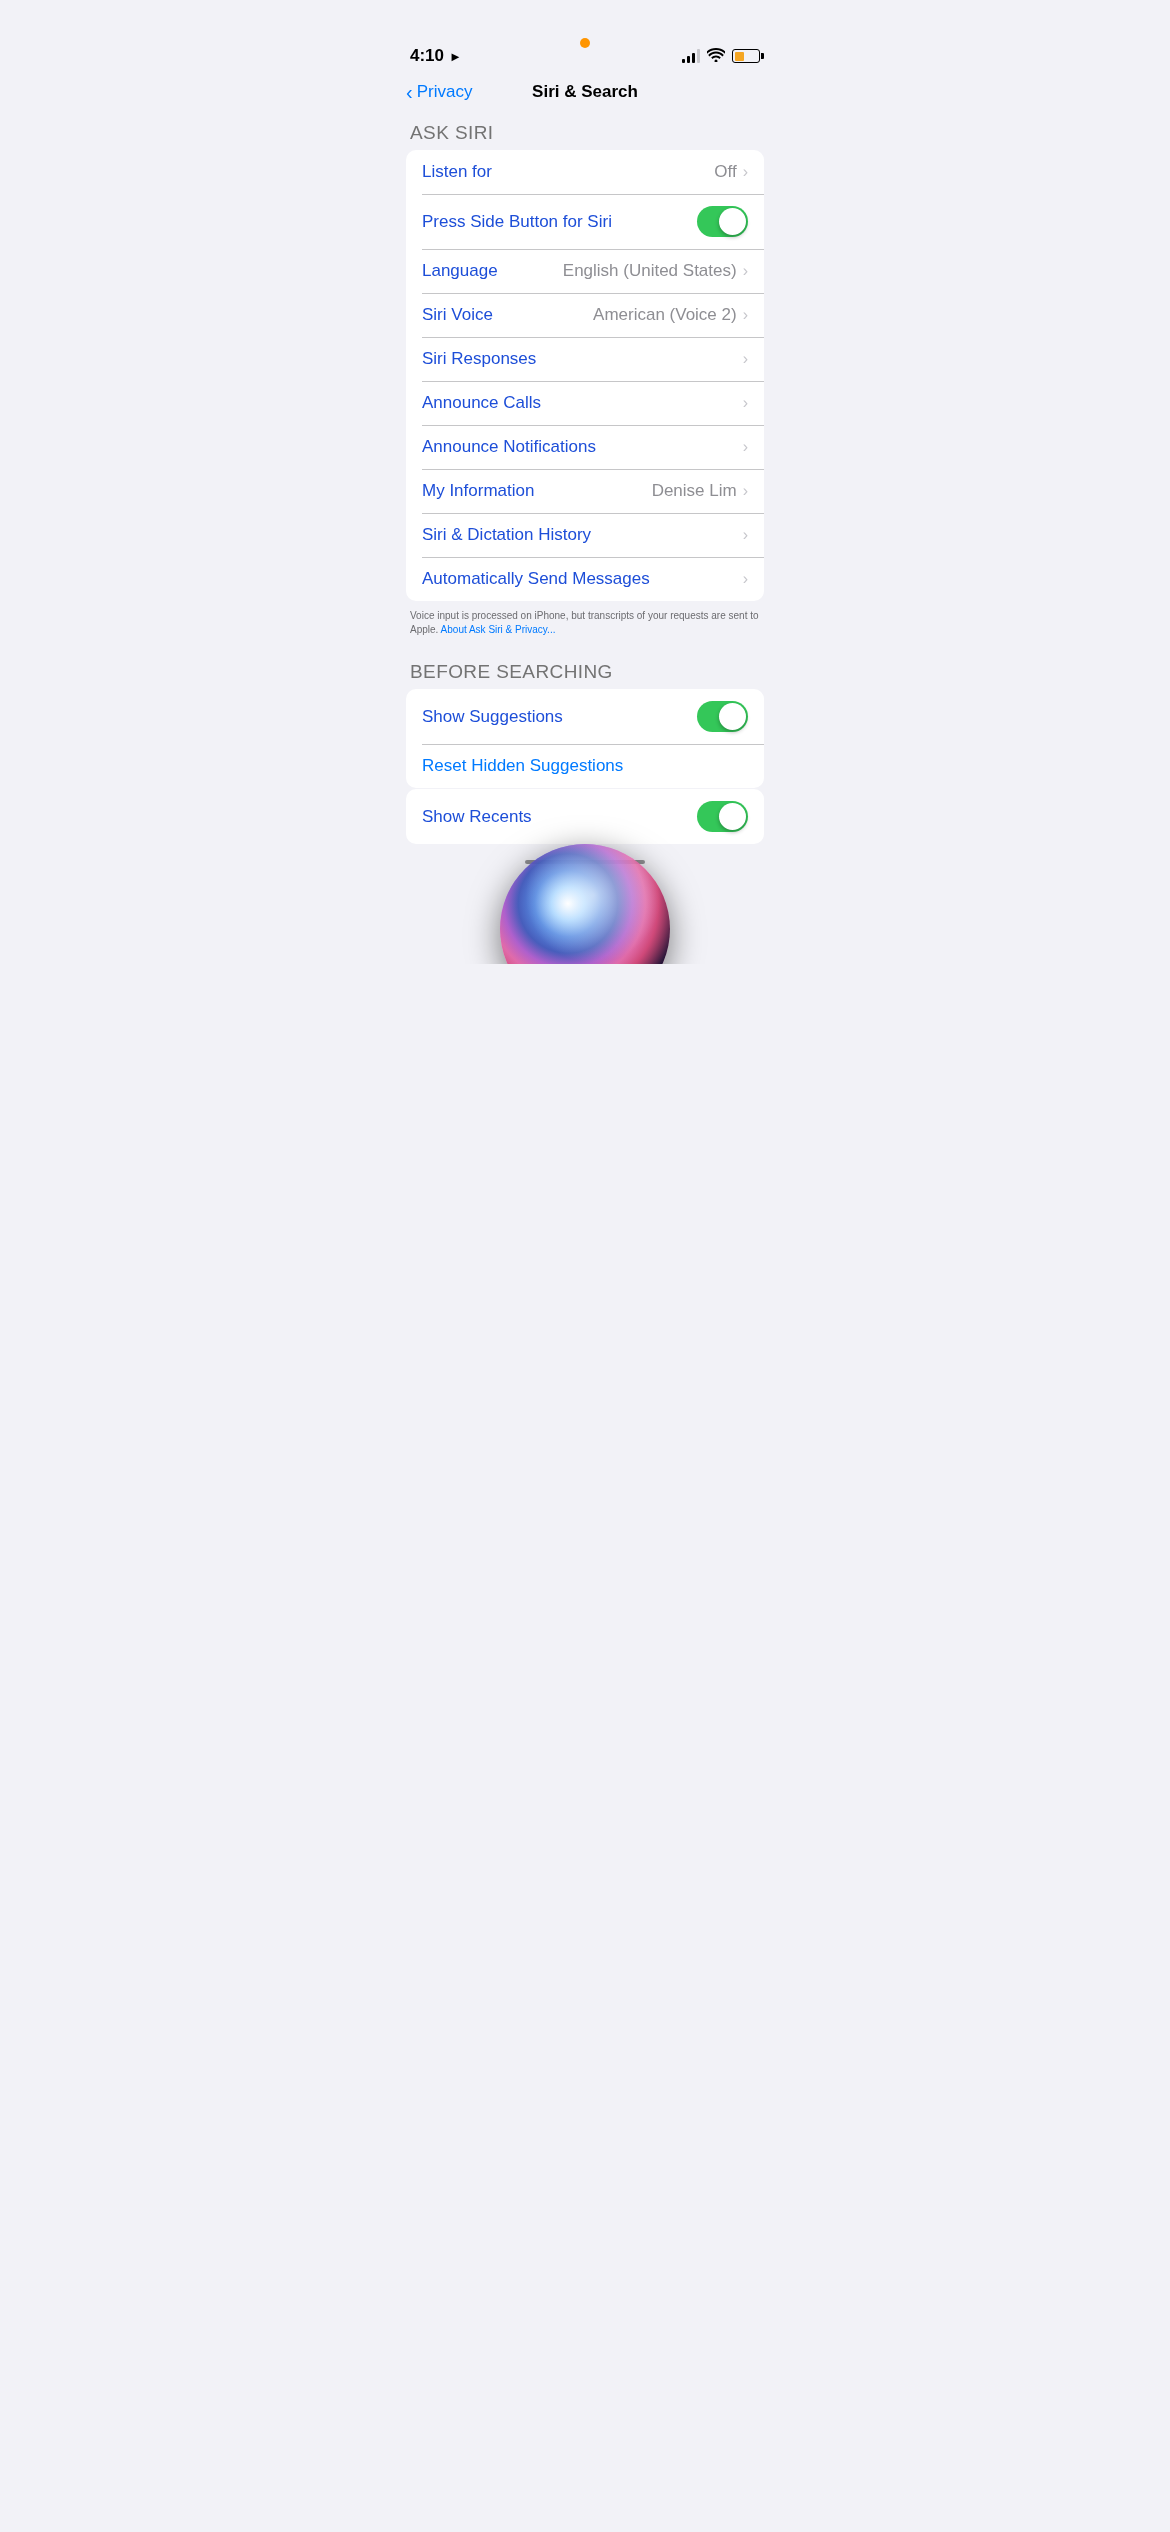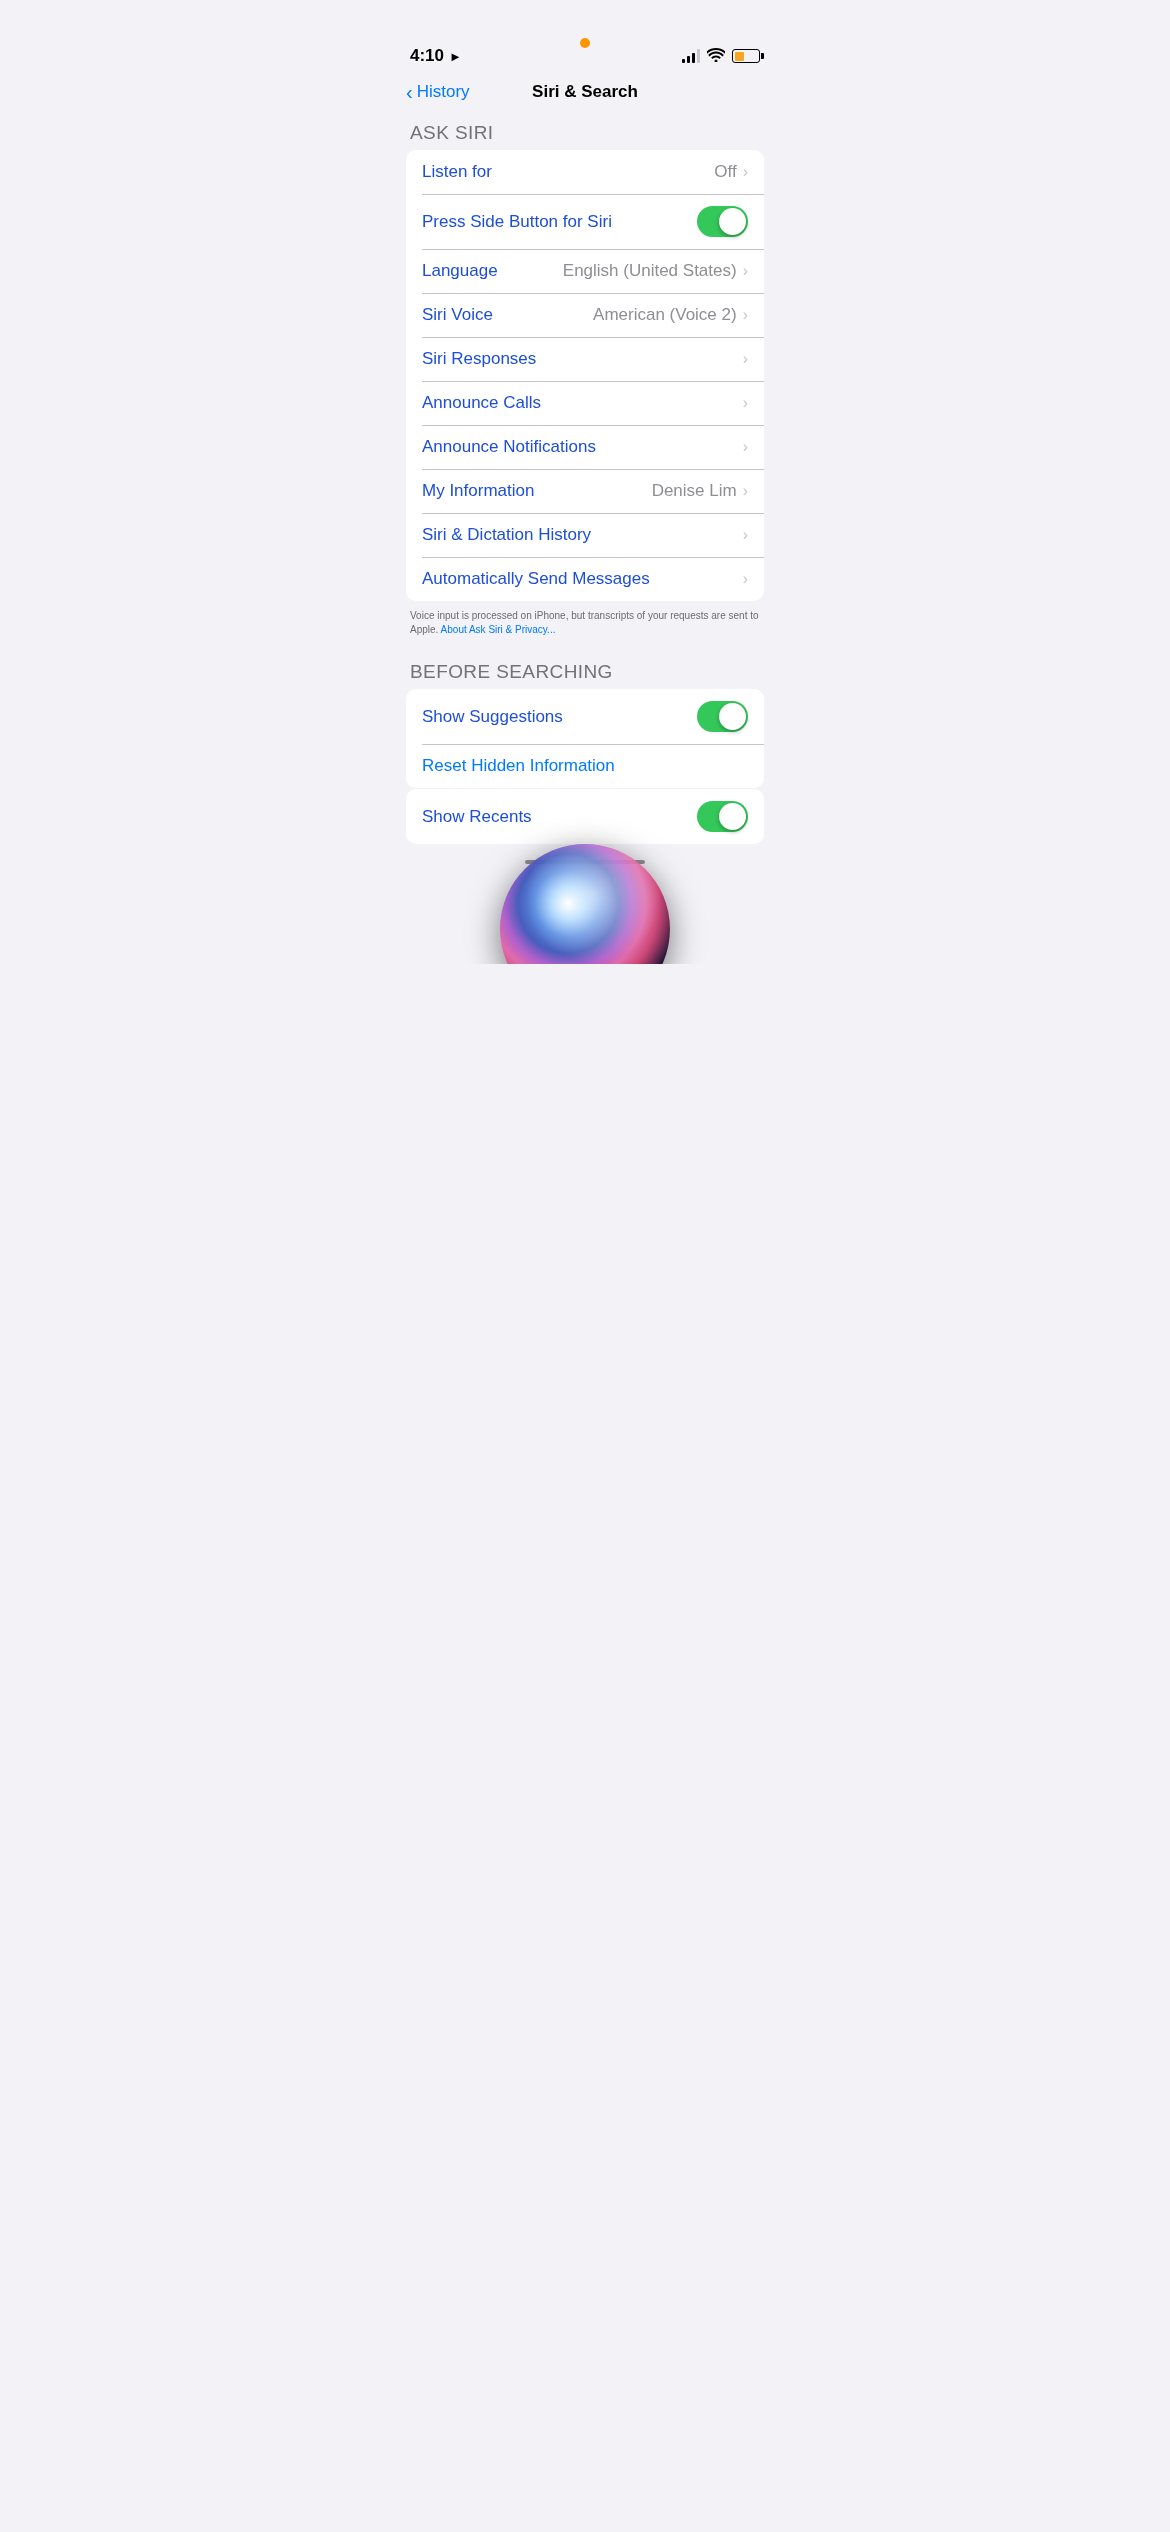--- a/index.html
+++ b/index.html
@@ -281,21 +281,21 @@
       </span>
       <div class="battery-icon">
         <div class="battery-fill"></div>
       </div>
     </div>
   </div>
 
   <div class="nav-bar">
     <div class="nav-back">
       <span class="nav-back-arrow">‹</span>
-      <span>History</span>
+      <span>Privacy</span>
     </div>
     <span class="nav-title">Siri &amp; Search</span>
   </div>
 
   <div class="section-header">ASK SIRI</div>
 
   <div class="settings-card">
 
     <div class="settings-row">
       <span class="row-label">Listen for</span>
@@ -384,21 +384,21 @@
   <div class="settings-card">
 
     <div class="settings-row">
       <span class="row-label">Show Suggestions</span>
       <div class="toggle on">
         <div class="toggle-thumb"></div>
       </div>
     </div>
 
     <div class="settings-row">
-      <span class="row-label blue-link">Reset Hidden Information</span>
+      <span class="row-label blue-link">Reset Hidden Suggestions</span>
     </div>
 
   </div>
 
   <div style="margin-top: 1px;">
     <div class="settings-card">
       <div class="settings-row">
         <span class="row-label">Show Recents</span>
         <div class="toggle on">
           <div class="toggle-thumb"></div>

